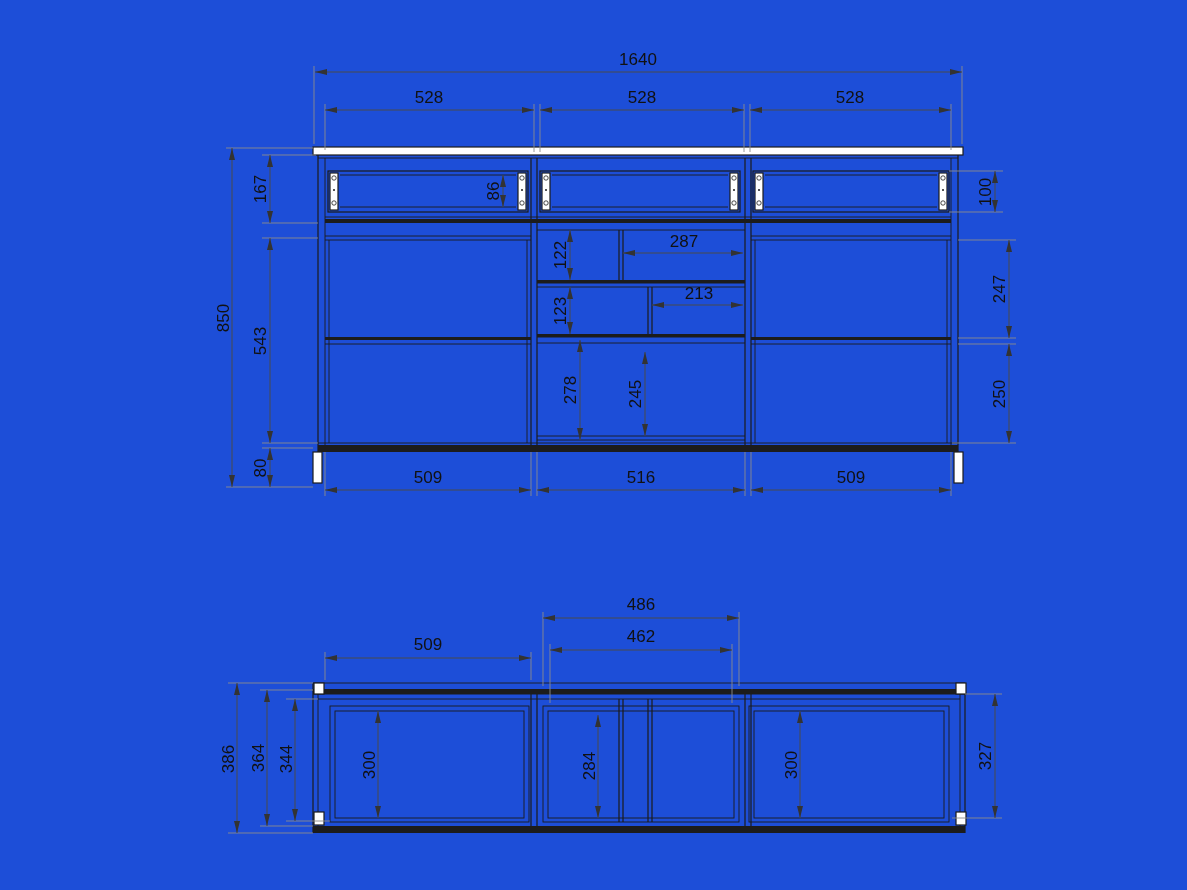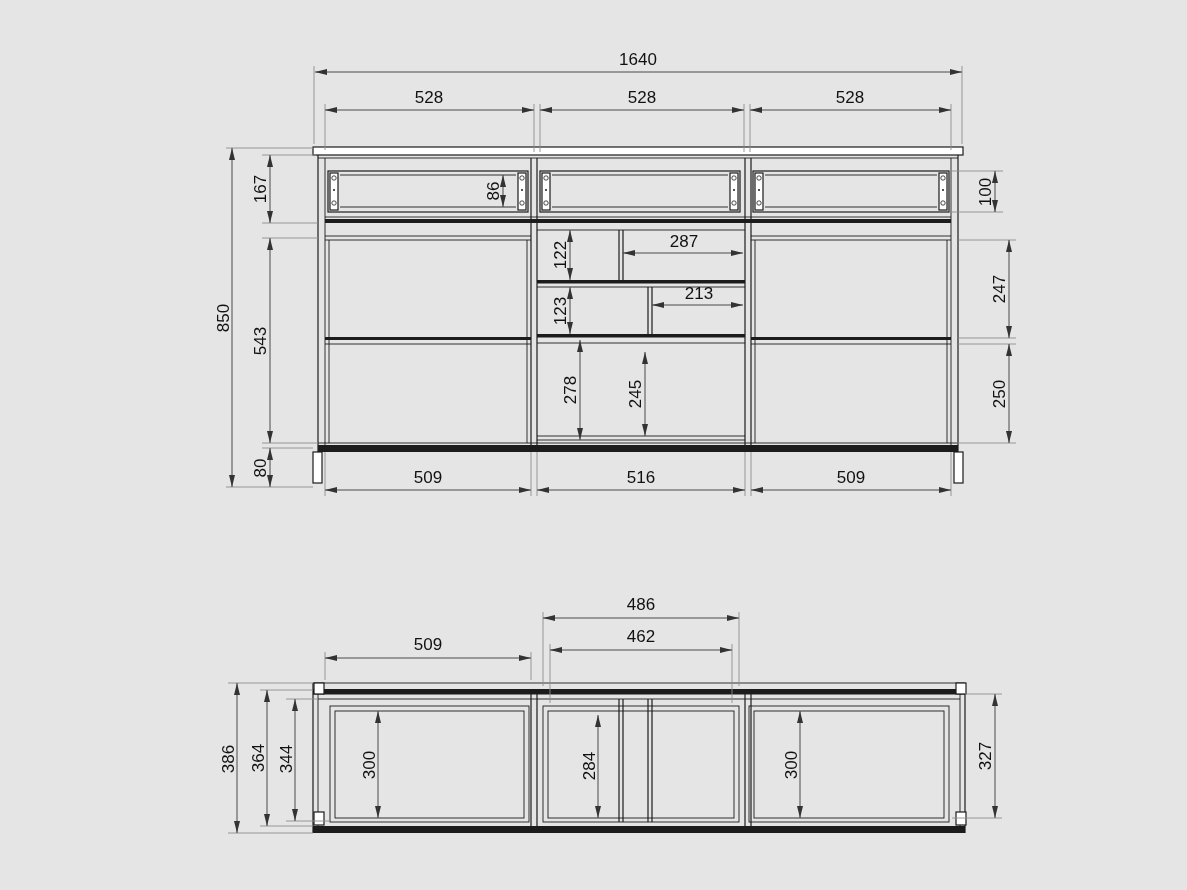--- a/index.html
+++ b/index.html
@@ -1,16 +1,16 @@
 <!DOCTYPE html>
 <html><head>
 <meta charset="utf-8">
 <style>
   html,body { margin:0; padding:0; background:#fff; }
-  .sheet { position:relative; width:1187px; height:890px; background:#e5e5e5; overflow:hidden; }
+  .sheet { position:relative; width:1187px; height:890px; background:#1d4ed8; overflow:hidden; }
   svg { display:block; }
   .ol  { stroke:#1c1c1c; stroke-width:1.2; fill:none; }
   .olw { stroke:#1c1c1c; stroke-width:1.2; fill:#ffffff; }
   .thn { stroke:#1c1c1c; stroke-width:0.9; fill:none; }
   .thk { fill:#1c1c1c; stroke:none; }
   .dim { stroke:#4a4a4a; stroke-width:1; fill:none; }
   .ext { stroke:#8c8c8c; stroke-width:0.9; fill:none; }
   .hole { stroke:#1c1c1c; stroke-width:0.8; fill:#ffffff; }
   .dot { fill:#1c1c1c; stroke:none; }
   text.d { font-family:"Liberation Sans", sans-serif; font-size:17px; fill:#111; text-anchor:middle; }

